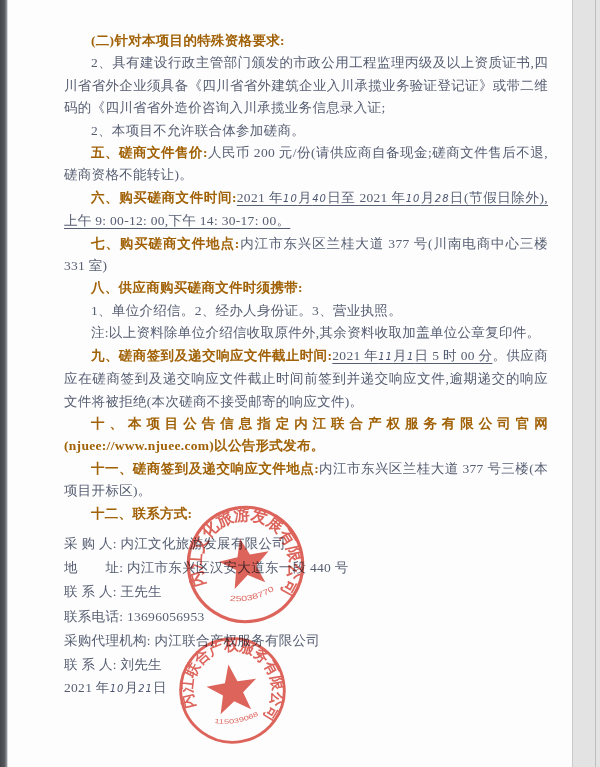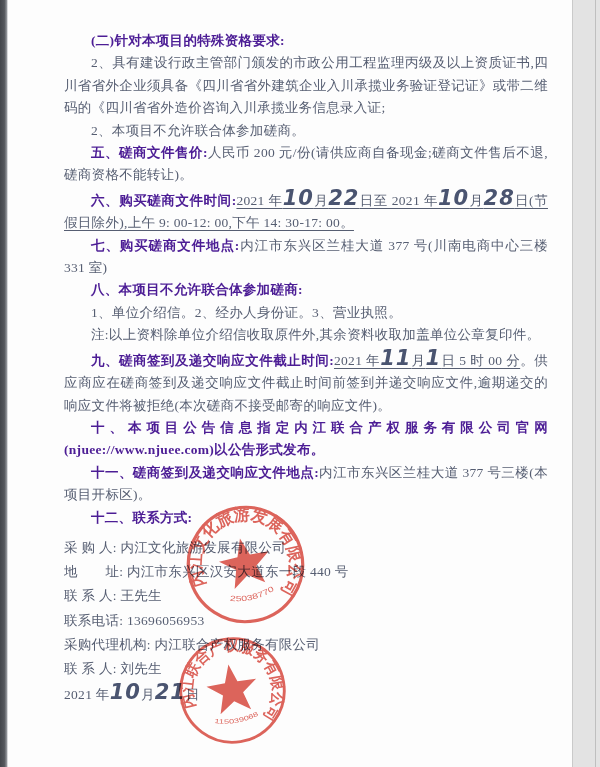--- a/index.html
+++ b/index.html
@@ -23,27 +23,27 @@
   .page{
     position:absolute;left:8px;top:0;width:565px;height:767px;
     box-sizing:border-box;
     padding:30px 25px 0 56px;
     color:#565e72;
     font-size:13.5px;line-height:22.4px;
     letter-spacing:0.3px;
   }
   .page p{margin:0;text-align:justify;}
   .ind{text-indent:2em;}
-  .b{font-weight:bold;color:#4c1d95;}
+  .b{font-weight:bold;color:#a16207;}
   .sec{margin-top:5px;}
   .sec-sm{margin-top:3px;}
   .u{text-decoration:underline;text-underline-offset:3px;}
   .hand{
     font-family:"DejaVu Sans", sans-serif;
-    font-style:italic;font-size:21px;color:#4a5470;letter-spacing:1px;font-weight:bold;
+    font-style:italic;font-size:10px;color:#4a5470;letter-spacing:1px;
   }
   .contacts{margin-top:7px;}
   .contacts p{line-height:24.2px;text-align:left;}
   .lbl{white-space:pre-wrap;}
   .footer-date{
     text-align:right;margin-top:5px;padding-right:28px;
   }
   .seal{
     position:absolute;mix-blend-mode:multiply;opacity:.84;pointer-events:none;
   }
@@ -64,29 +64,29 @@
 
     <p class="ind">2、具有建设行政主管部门颁发的市政公用工程监理丙级及以上资质证书,四川省省外企业须具备《四川省省外建筑企业入川承揽业务验证登记证》或带二维码的《四川省省外造价咨询入川承揽业务信息录入证;</p>
 
     <p class="ind">2、本项目不允许联合体参加磋商。</p>
 
     <p class="ind sec">
       <span class="b">五、磋商文件售价:</span><span>人民币 200 元/份(请供应商自备现金;磋商文件售后不退,磋商资格不能转让)。</span>
     </p>
 
     <p class="ind sec-sm">
-      <span class="b">六、购买磋商文件时间:</span><span class="u"><span>2021 年</span><span class="hand">10</span><span>月</span><span class="hand">22</span><span>日至 2021 年</span><span class="hand">10</span><span>月</span><span class="hand">28</span><span>日(节假日除外),上午 9: 00-12: 00,下午 14: 30-17: 00。</span></span>
+      <span class="b">六、购买磋商文件时间:</span><span class="u"><span>2021 年</span><span class="hand">10</span><span>月</span><span class="hand">40</span><span>日至 2021 年</span><span class="hand">10</span><span>月</span><span class="hand">28</span><span>日(节假日除外),上午 9: 00-12: 00,下午 14: 30-17: 00。</span></span>
     </p>
 
     <p class="ind sec-sm">
       <span class="b">七、购买磋商文件地点:</span><span>内江市东兴区兰桂大道 377 号(川南电商中心三楼 331 室)</span>
     </p>
 
     <p class="ind sec-sm">
-      <span class="b">八、本项目不允许联合体参加磋商:</span>
+      <span class="b">八、供应商购买磋商文件时须携带:</span>
     </p>
 
     <p class="ind">1、单位介绍信。2、经办人身份证。3、营业执照。</p>
 
     <p class="ind">注:以上资料除单位介绍信收取原件外,其余资料收取加盖单位公章复印件。</p>
 
     <p class="ind sec-sm">
       <span class="b">九、磋商签到及递交响应文件截止时间:</span><span class="u"><span>2021 年</span><span class="hand">11</span><span>月</span><span class="hand">1</span><span>日 5 时 00 分</span></span><span>。供应商应在磋商签到及递交响应文件截止时间前签到并递交响应文件,逾期递交的响应文件将被拒绝(本次磋商不接受邮寄的响应文件)。</span>
     </p>
 

